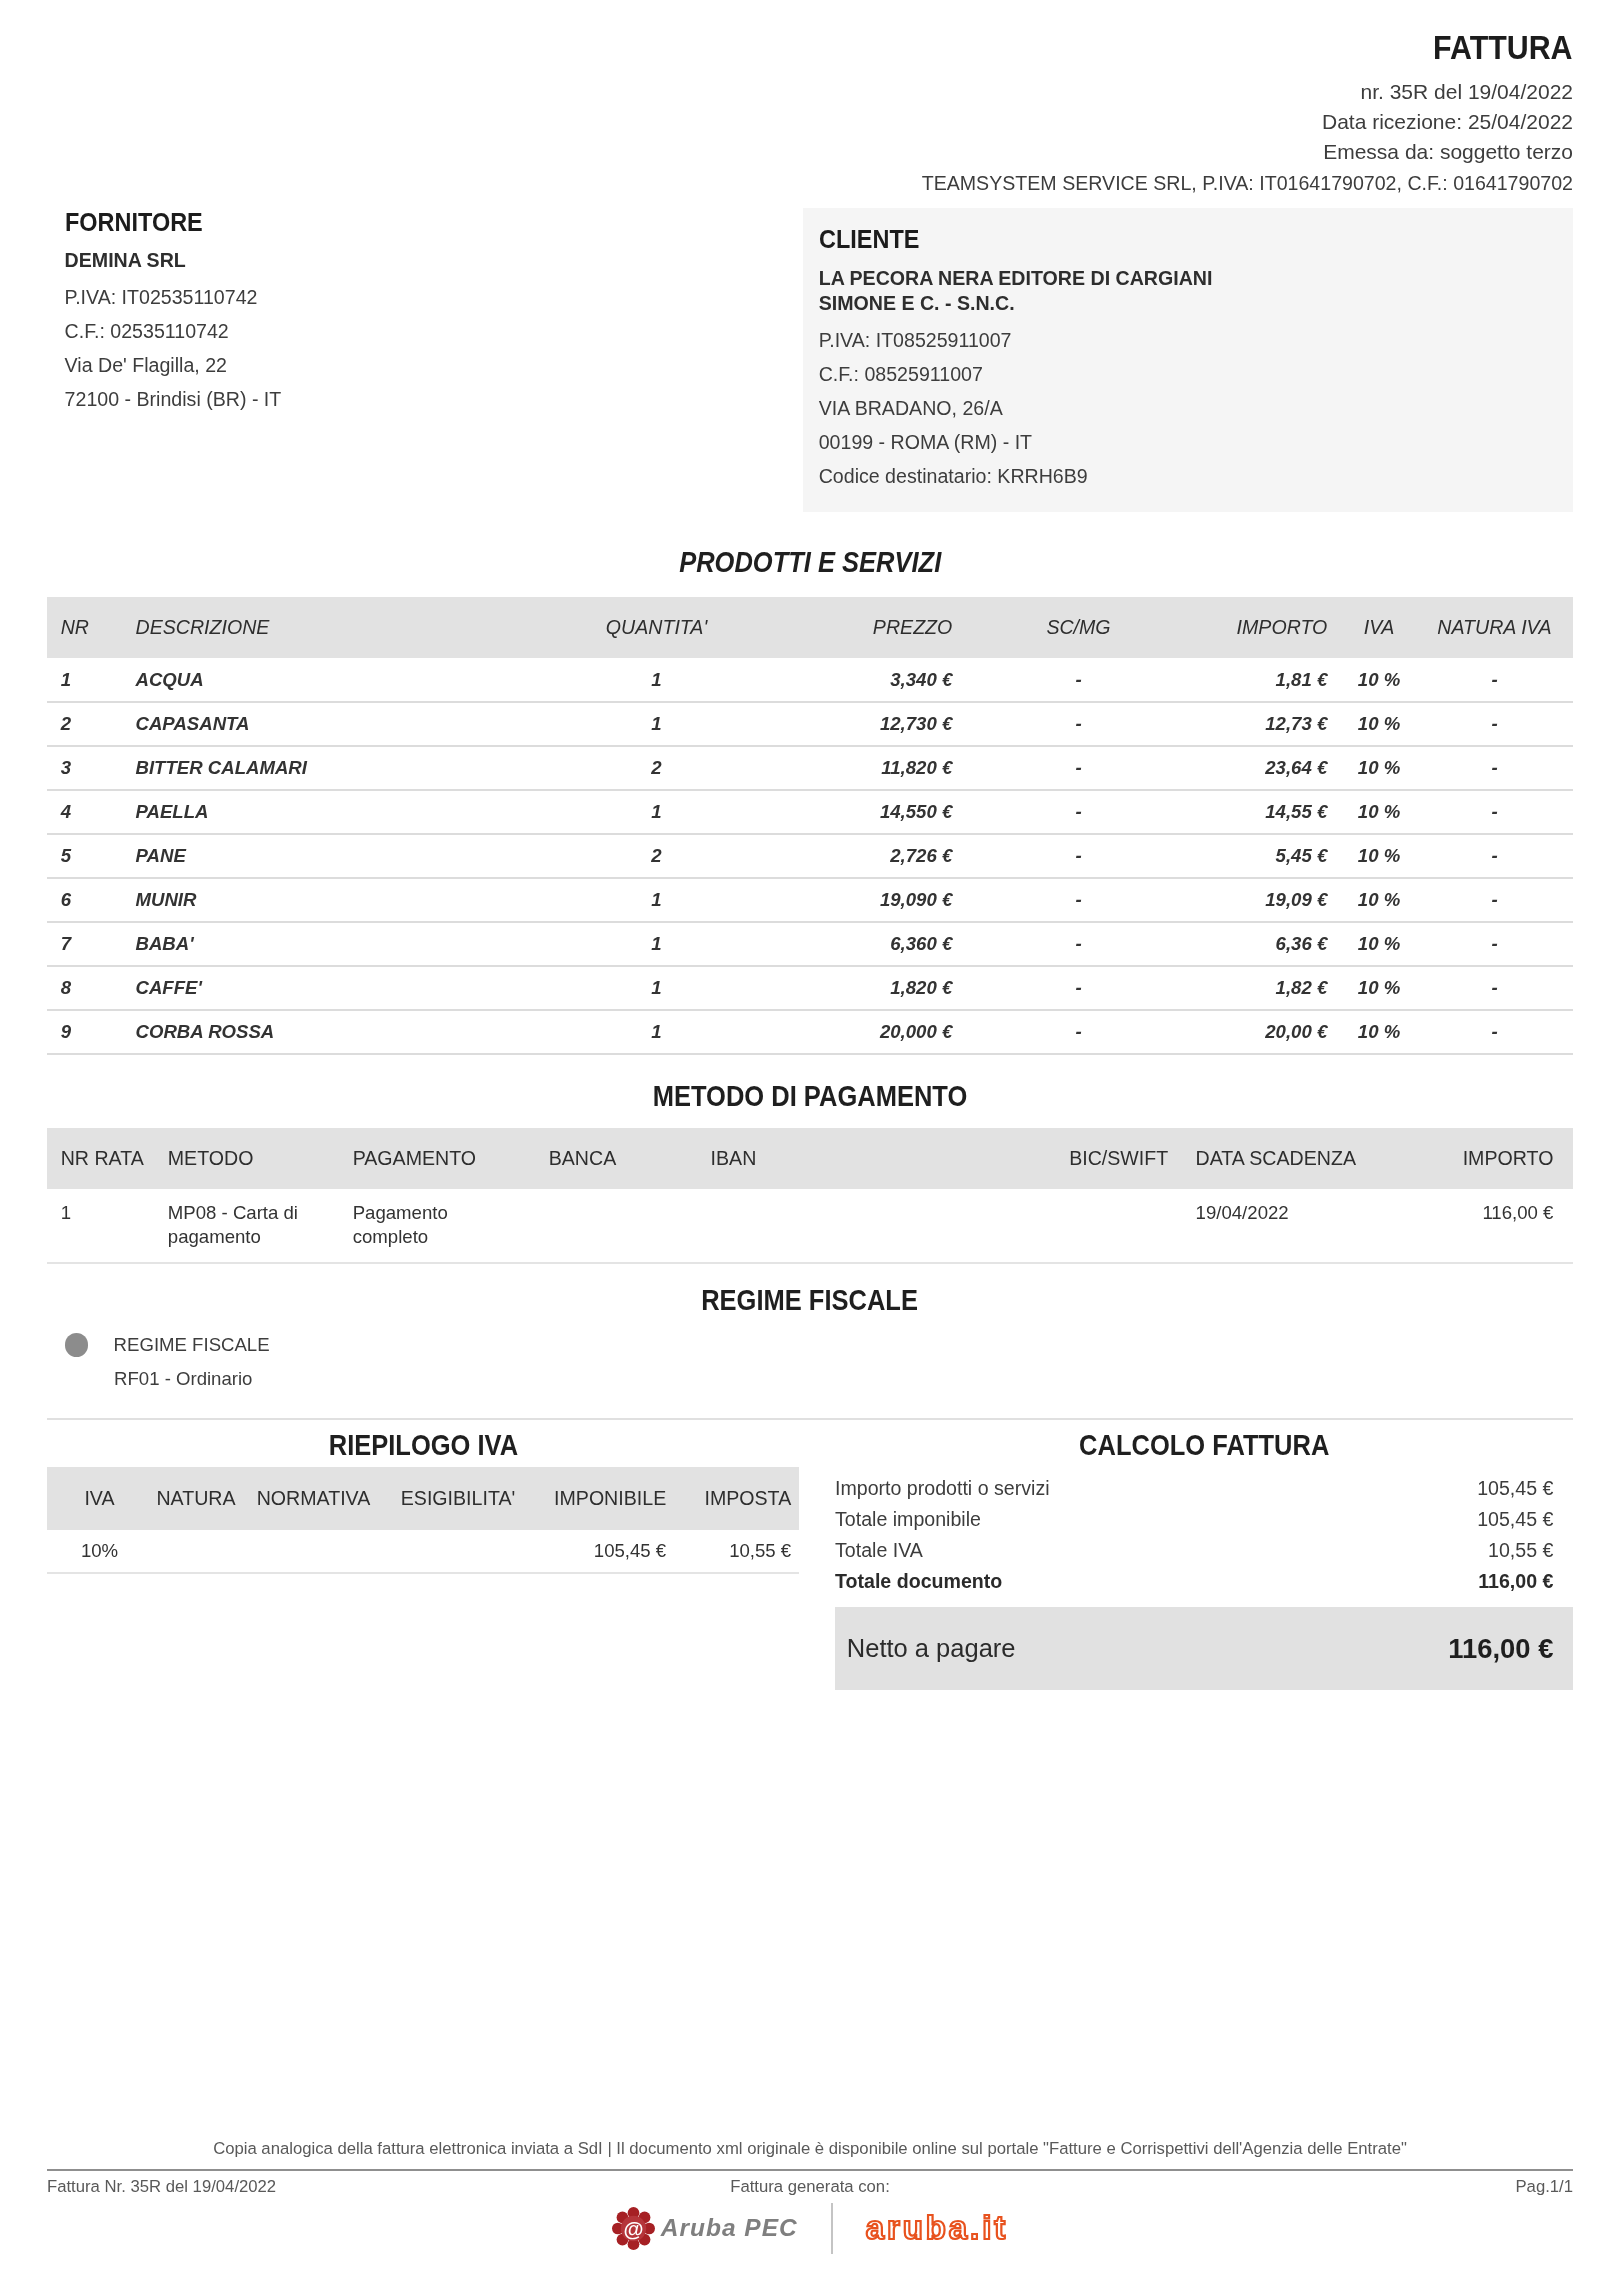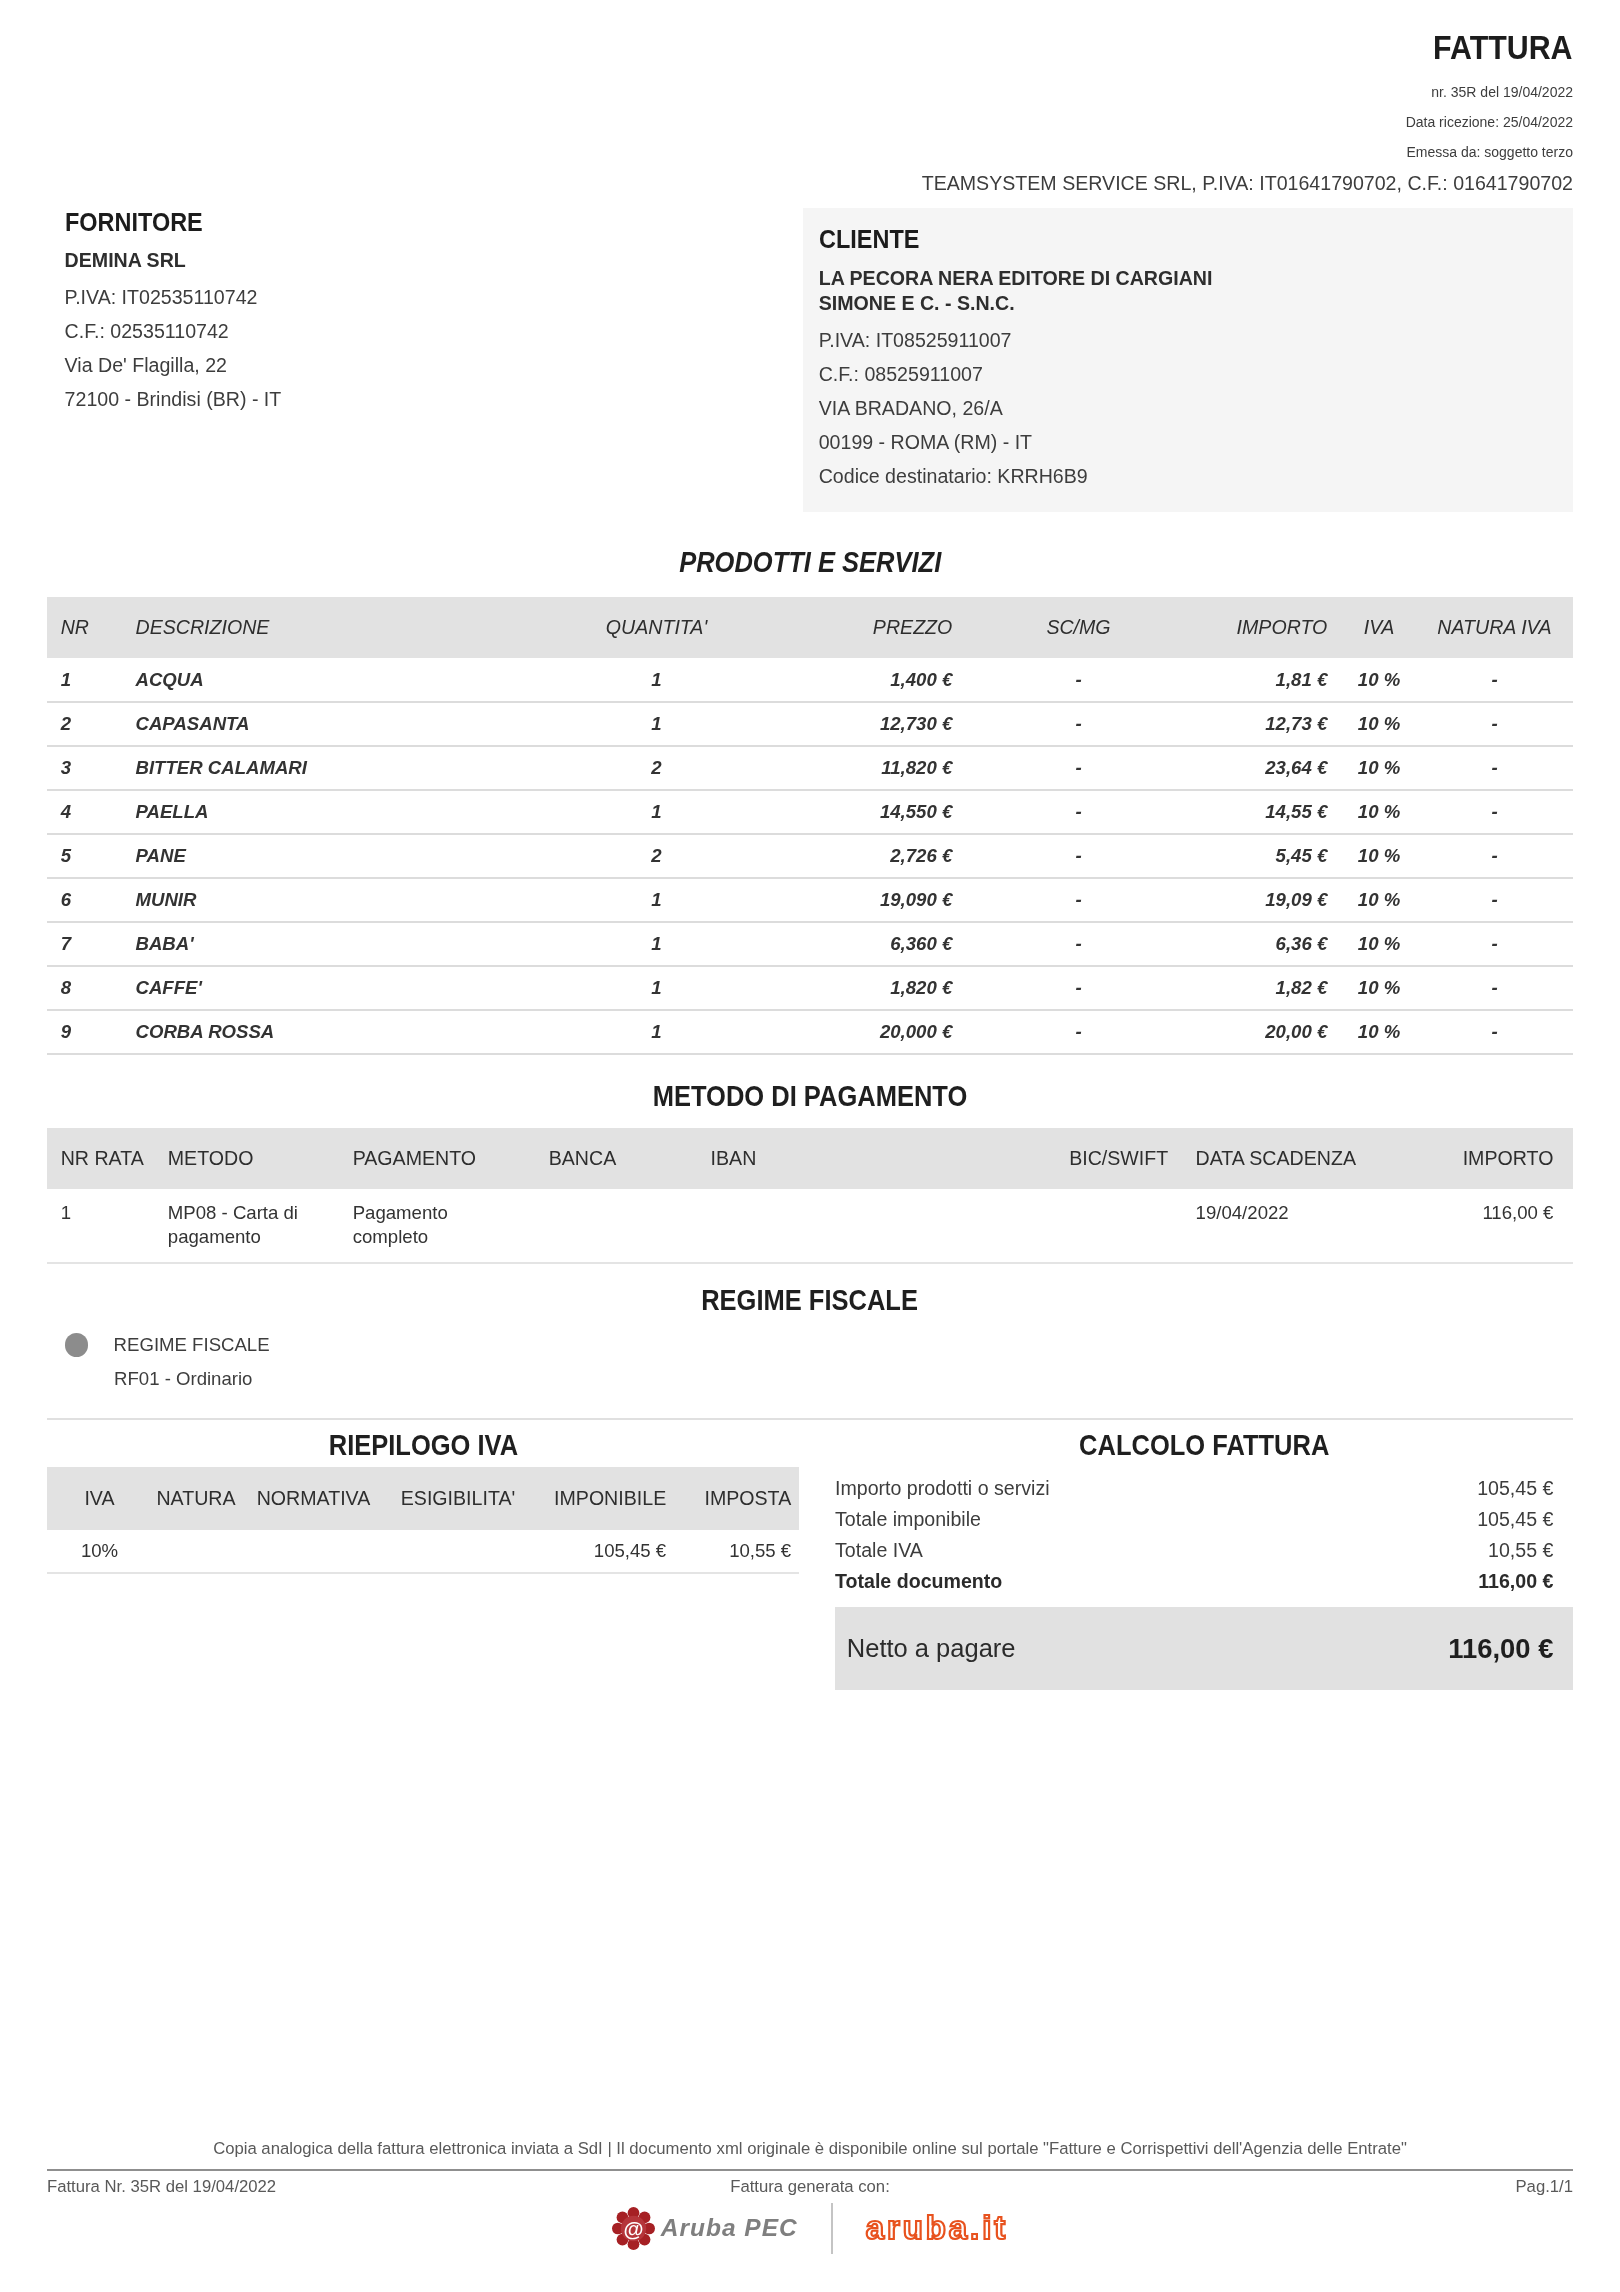--- a/index.html
+++ b/index.html
@@ -14,21 +14,21 @@
   }
   .content { margin:0 47px; }
 
   
   .doc-header { padding-top:29px; text-align:right; }
   .doc-title {
     font-size:33px; font-weight:bold; color:#1c1c1c;
     display:inline-block; transform:scaleX(0.92); transform-origin:right center;
     letter-spacing:0px; margin-bottom:9.8px;
   }
-  .doc-meta { font-size:14px; line-height:30px; color:#3d3d3d; }
+  .doc-meta { font-size:21px; line-height:30px; color:#3d3d3d; }
   .doc-intermediary { font-size:19.6px; line-height:29px; color:#3d3d3d; margin-top:2px; }
 
   
   .parties { display:flex; align-items:flex-start; margin-top:9.8px; }
   .fornitore { padding-left:17.6px; width:549px; }
   .party-heading {
     font-size:25.5px; font-weight:bold; color:#1c1c1c;
     display:inline-block; transform:scaleX(0.92); transform-origin:left center;
     margin-bottom:11.8px;
   }
@@ -162,21 +162,21 @@
           <th class="col-right" style="padding-right:14.7px">IMPORTO</th>
           <th class="col-center">IVA</th>
           <th class="col-center">NATURA IVA</th>
         </tr>
       </thead>
       <tbody>
         <tr>
           <td style="padding-left:13.7px">1</td>
           <td style="padding-left:25.5px">ACQUA</td>
           <td class="col-center">1</td>
-          <td class="col-right" style="padding-right:14.7px">1,400 €</td>
+          <td class="col-right" style="padding-right:14.7px">3,340 €</td>
           <td class="col-center">-</td>
           <td class="col-right" style="padding-right:14.7px">1,81 €</td>
           <td class="col-center">10 %</td>
           <td class="col-center">-</td>
         </tr>
         <tr>
           <td style="padding-left:13.7px">2</td>
           <td style="padding-left:25.5px">CAPASANTA</td>
           <td class="col-center">1</td>
           <td class="col-right" style="padding-right:14.7px">12,730 €</td>

